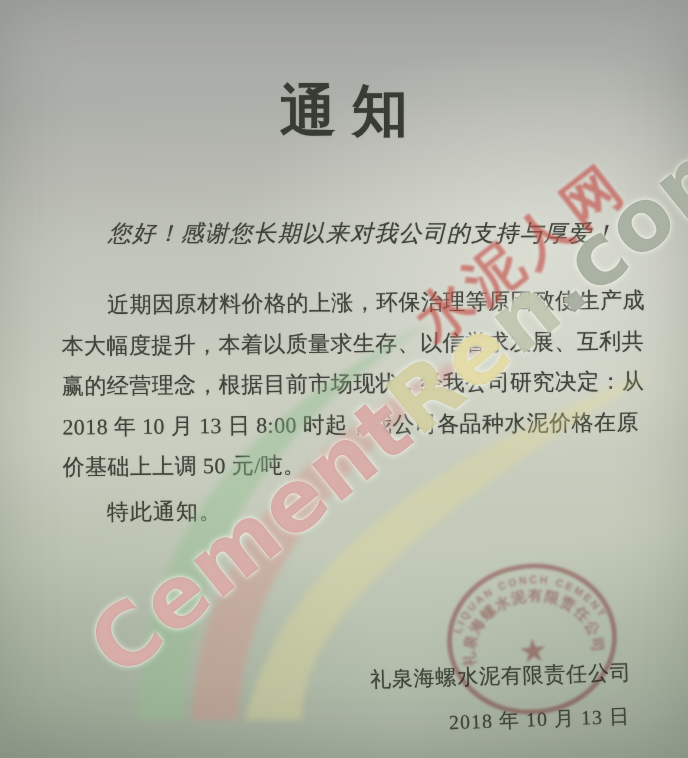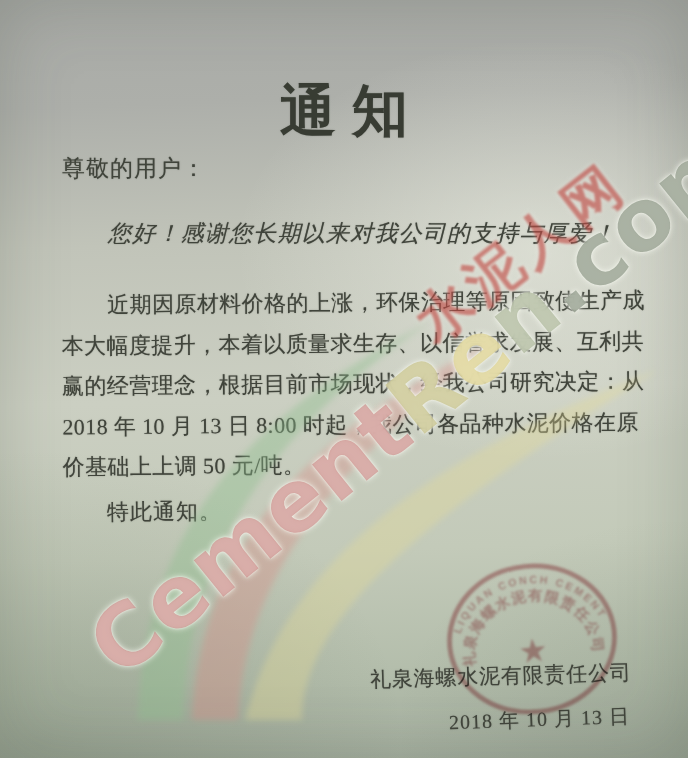--- a/index.html
+++ b/index.html
@@ -73,21 +73,20 @@
   }
 </style>
 </head>
 <body>
 
 <div class="photo">
 
   <div class="doc blurtext">
     <h1 class="title">通知</h1>
 
-    <div class="salutation">尊敬的用户：</div>
     <div class="greeting">您好！感谢您长期以来对我公司的支持与厚爱！</div>
 
     <div class="bodyblock">
       <div class="bodyline indent">近期因原材料价格的上涨，环保治理等原因致使生产成</div>
       <div class="bodyline">本大幅度提升，本着以质量求生存、以信誉求发展、互利共</div>
       <div class="bodyline">赢的经营理念，根据目前市场现状，经我公司研究决定：从</div>
       <div class="bodyline">2018 年 10 月 13 日 8:00 时起，我公司各品种水泥价格在原</div>
       <div class="bodyline">价基础上上调 50 元/吨。</div>
     </div>
 

